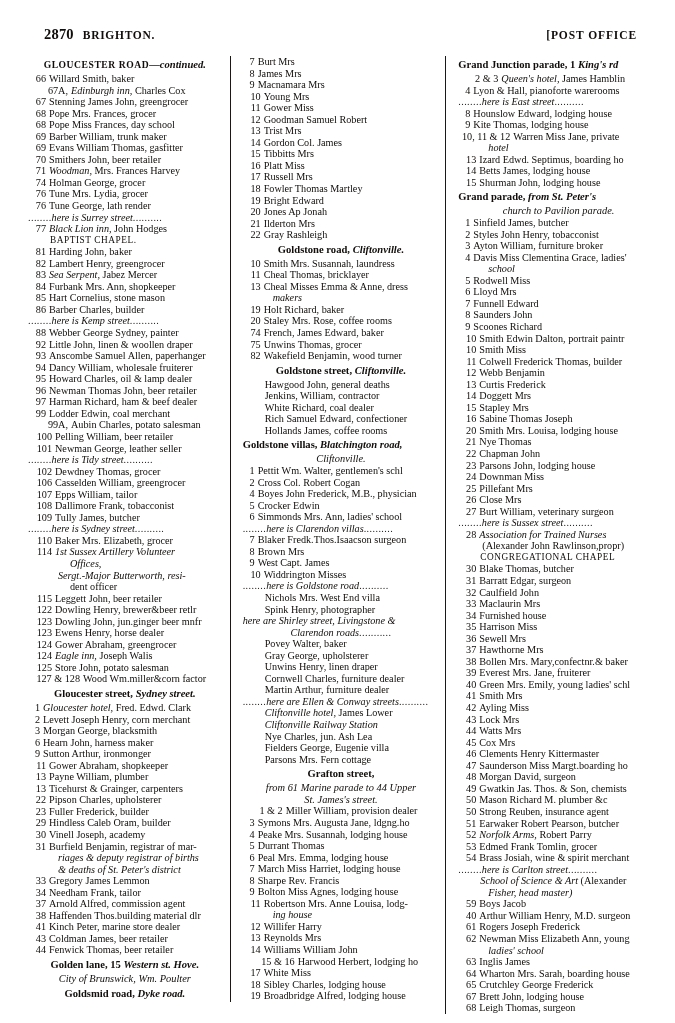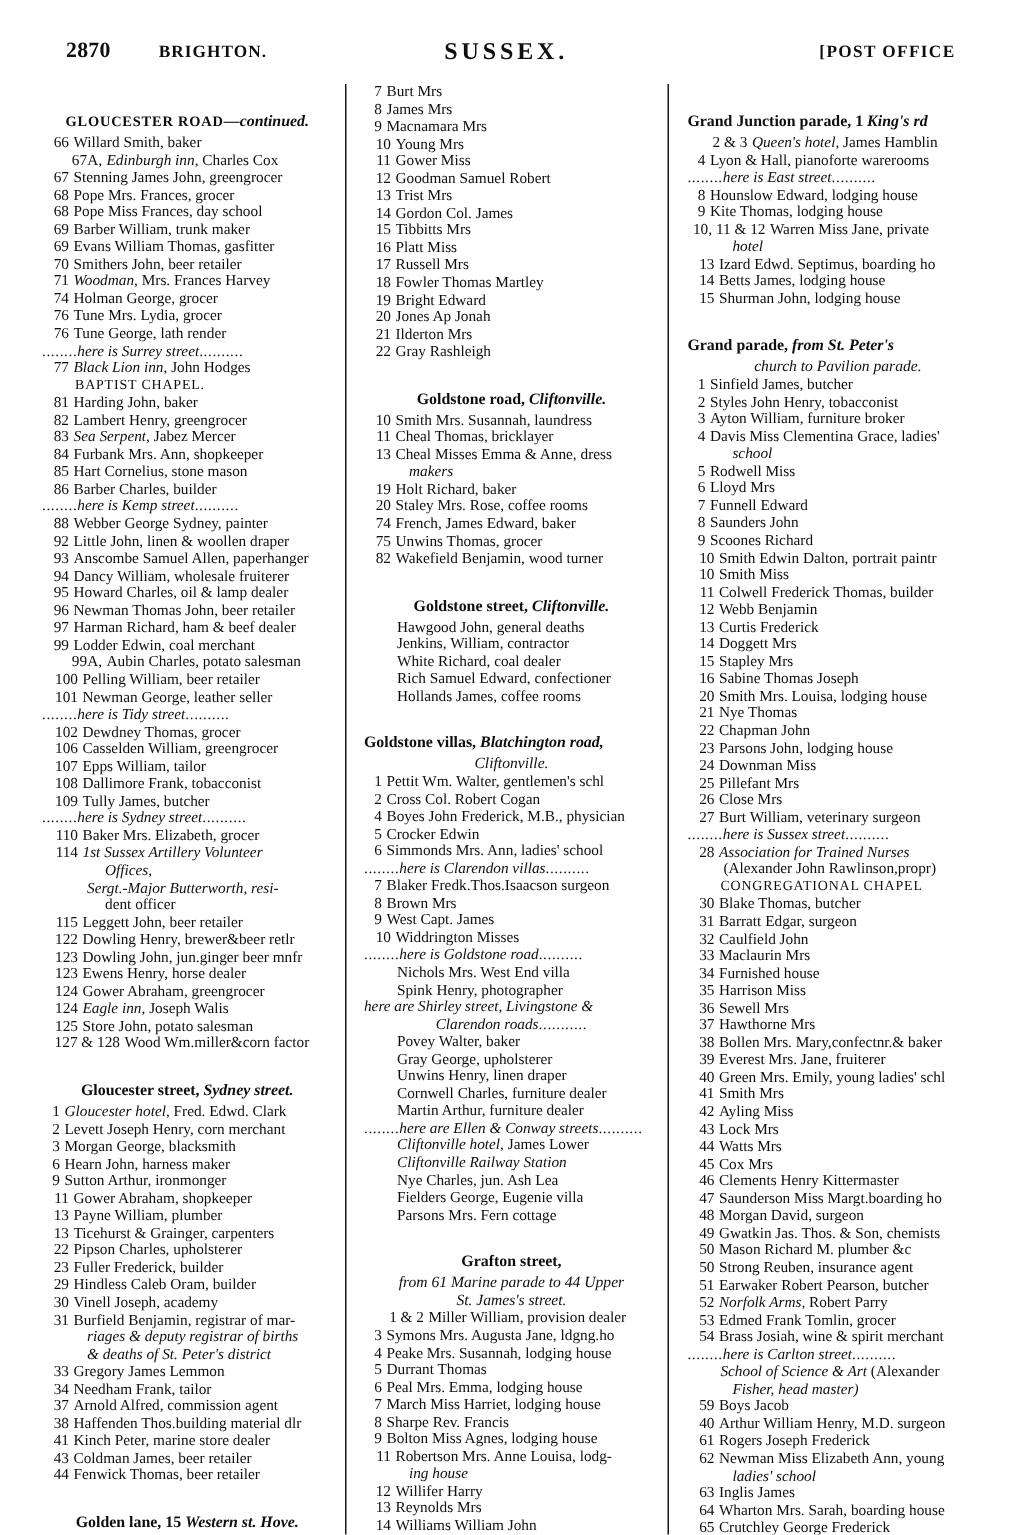--- a/index.html
+++ b/index.html
@@ -24,21 +24,20 @@
   }
 
   
   .runhead {
     display: flex;
     align-items: baseline;
     height: 22px;
     margin: 0 0 8px 0;
     padding: 0 6px 0 30px;
     position: relative;
-    gap: 23px;
   }
   .rh-folio {
     font-size: 14.5px;
     font-weight: bold;
     letter-spacing: 0.2px;
   }
   .rh-town {
     font-size: 11.5px;
     font-weight: bold;
     text-transform: uppercase;
@@ -109,21 +108,21 @@
   .ind3 { padding-left: 24px; }
   .ind-name { padding-left: 22px; }
 
   i, .it { font-style: italic; }
 
   
   .street {
     font-size: 10.6px;
     line-height: 12px;
     font-weight: bold;
-    margin-top: 20px;
+    margin-top: 3px;
     margin-bottom: 2px;
     white-space: nowrap;
   }
   .street.ctr { text-align: center; }
   .street .sub { font-weight: bold; font-style: italic; }
   .street-sub {
     font-size: 10.4px;
     line-height: 11.6px;
     font-style: italic;
     text-align: center;
@@ -151,21 +150,20 @@
   .smallcaps.ind { padding-left: 22px; }
 </style>
 </head>
 <body>
 
 <div class="page">
 
   <div class="runhead">
     <span class="rh-folio">2870</span>
     <span class="rh-town">BRIGHTON.</span>
-    <span class="rh-county">SUSSEX.</span>
     <span class="rh-section">[POST OFFICE</span>
   </div>
 
   <div class="cols">
     <div class="col col-1">
         <div class="street ctr"><span class="smallcaps" style="font-weight:bold;font-size:9.6px;">GLOUCESTER ROAD</span><i>—continued.</i></div>
         <div class="entry">
           <span class="num w2">66</span>
           <span class="nm">Willard Smith, baker</span>
         </div>

